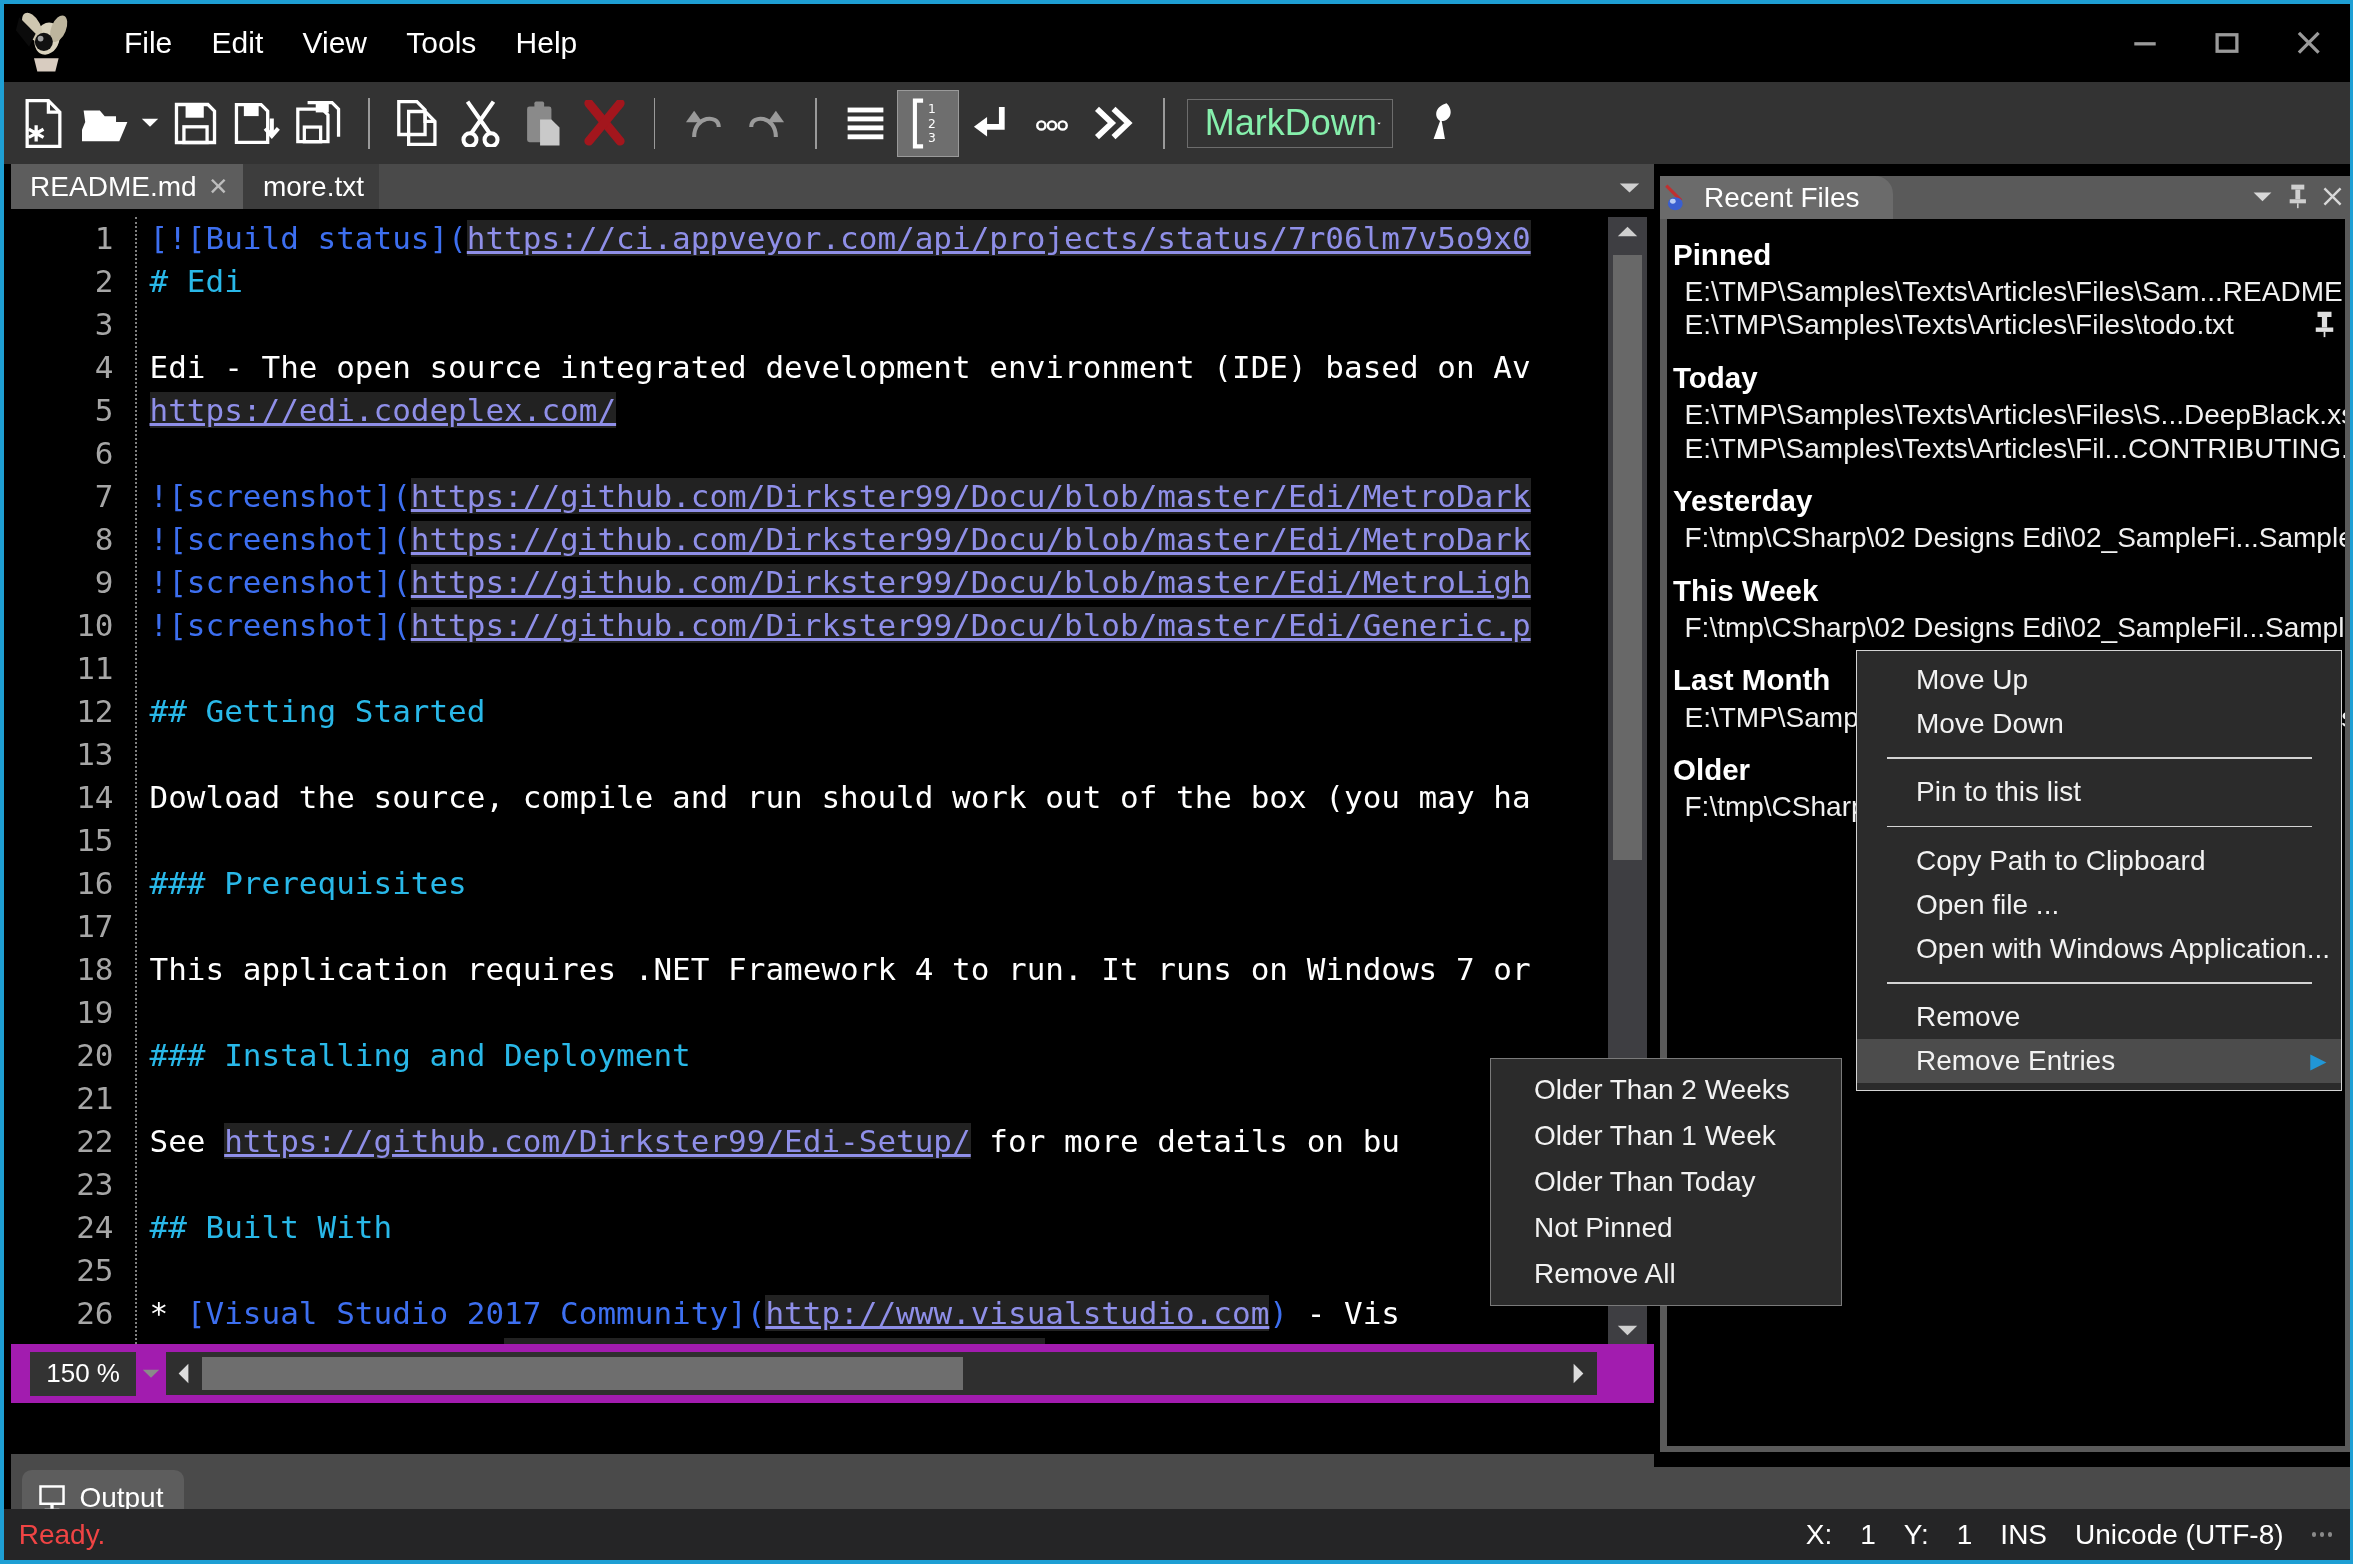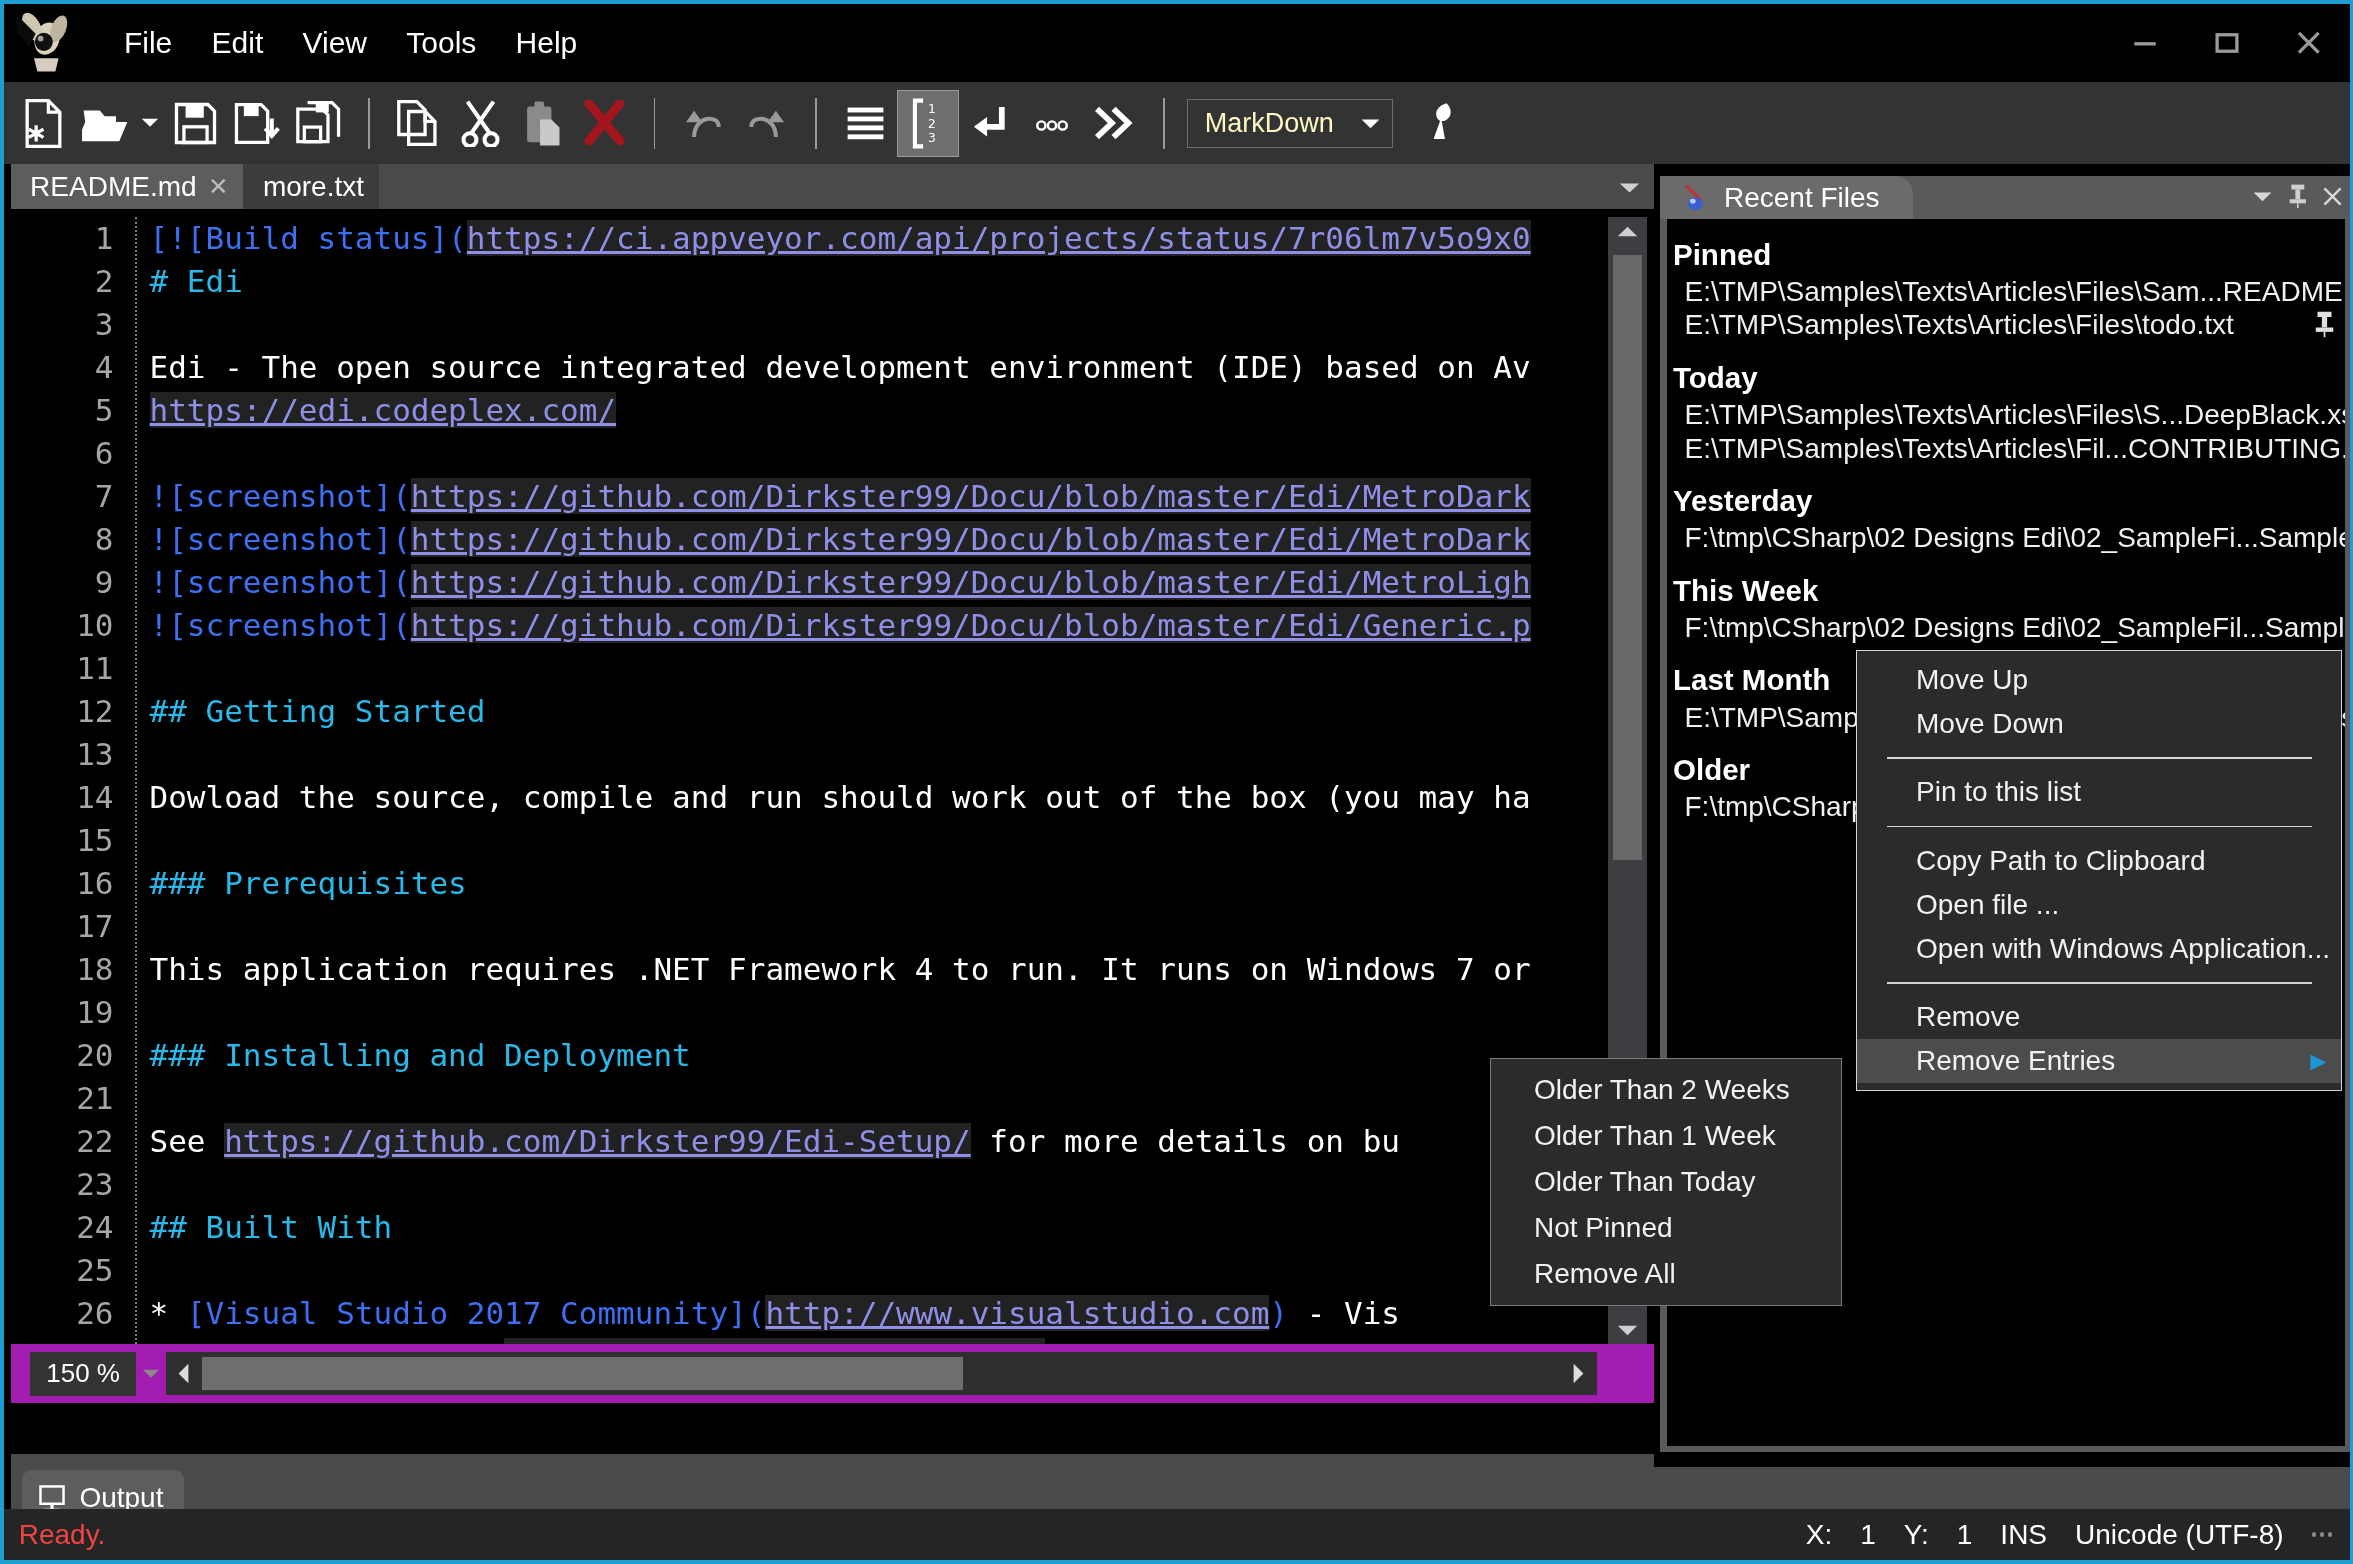--- a/index.html
+++ b/index.html
@@ -46,21 +46,21 @@
     flex:0 0 auto;
   }
   .tb-btn.active{background:#6e6e6e;border:0.8px solid #9a9a9a;box-sizing:border-box;}
   .tb-sep{width:1.6px;height:51px;background:#9a9a9a;margin:0 18px;flex:0 0 auto;}
   .tb-caret{width:28px;height:67px;display:flex;align-items:center;justify-content:center;flex:0 0 auto;}
   .combo{
     width:206px;height:49px;border:0.8px solid #6d6d6d;background:#333;
     display:flex;align-items:center;justify-content:space-between;
     padding:0 11.5px 0 16.4px;box-sizing:border-box;margin-left:4.9px;flex:0 0 auto;
   }
-  .combo span{color:#fef9c3;font-size:27px;white-space:nowrap;}
+  .combo span{color:#86efac;font-size:36px;white-space:nowrap;}
 
   
   .tabstrip{
     position:absolute;left:6.5px;top:160px;width:1643px;height:46px;
     background:#4a4a4a;display:flex;align-items:flex-end;
   }
   .tab{
     height:46px;display:flex;align-items:center;padding:0 14.7px 0 19.6px;
     box-sizing:border-box;font-size:28px;color:#fff;white-space:nowrap;gap:11.5px;
   }
@@ -128,21 +128,21 @@
   .hs-thumb{position:absolute;left:0;top:4.9px;height:33px;width:761px;background:#6e6e6e;}
 
   
   .panel{
     position:absolute;left:1656px;top:172px;width:691px;height:1276px;
     background:#5a5a5a;box-sizing:border-box;
   }
   .panel-tabbar{height:43px;position:relative;}
   .panel-tab{
     position:absolute;left:0;top:0;height:43px;background:#6b6b6b;
-    display:flex;align-items:center;gap:11.5px;padding:0 33px 0 23px;
+    display:flex;align-items:center;gap:11.5px;padding:0 33px 0 3px;
     box-sizing:border-box;
     border-top-right-radius:18px;
     text-align:center;
   }
   .panel-tab span{color:#fff;font-size:28px;white-space:nowrap;}
   .panel-tools{
     position:absolute;right:8.2px;top:0;height:43px;display:flex;align-items:center;gap:14.7px;
   }
   .panel-body{
     position:absolute;left:6.5px;top:43px;right:6.5px;bottom:6.5px;background:#000;

